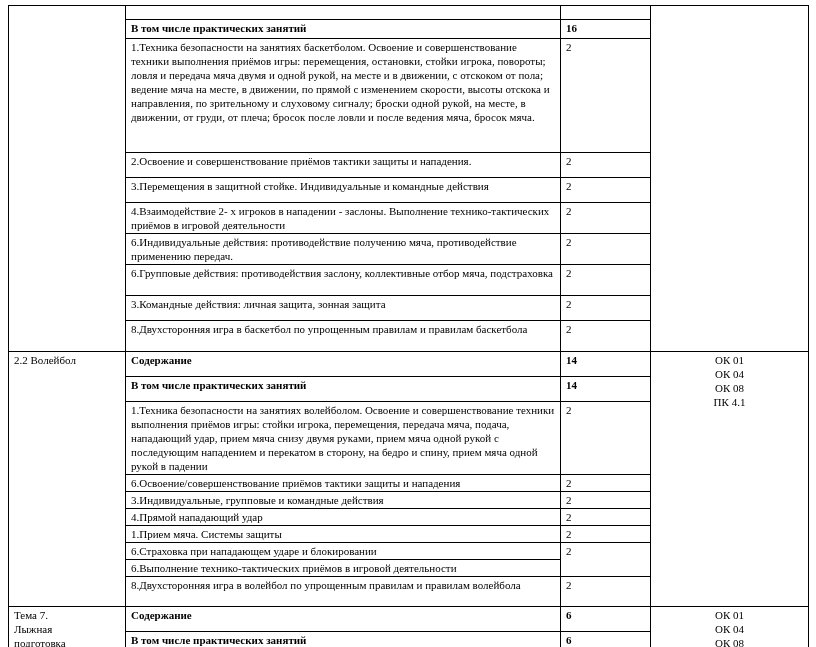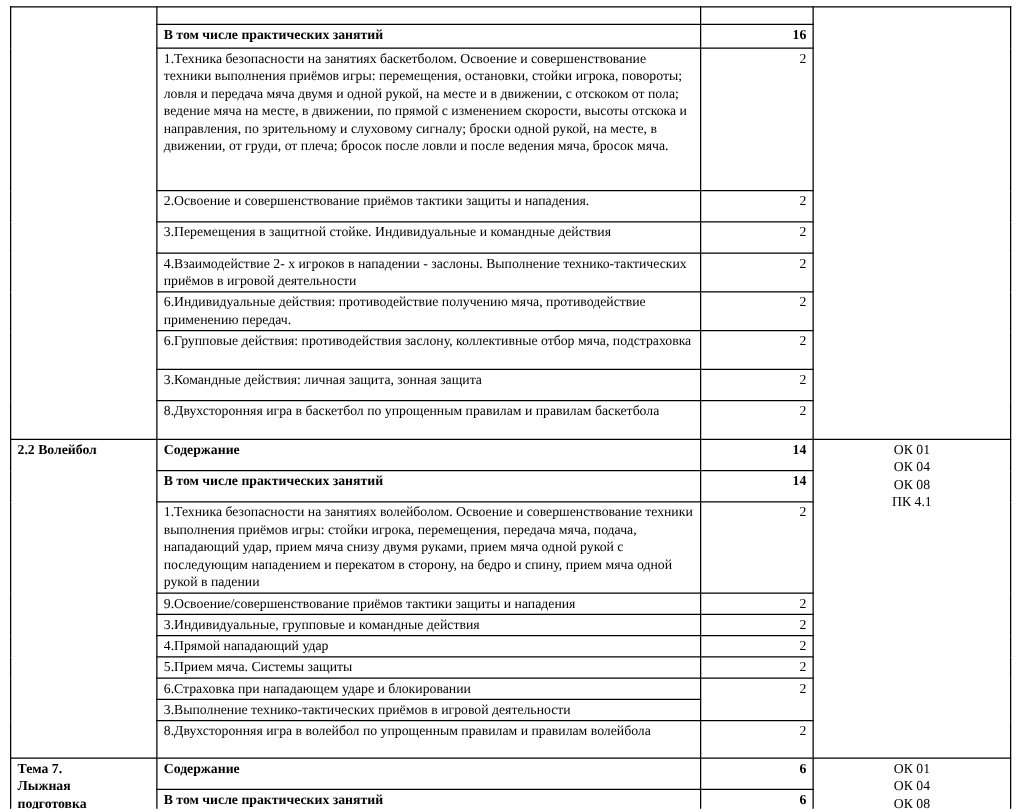--- a/index.html
+++ b/index.html
@@ -27,34 +27,34 @@
     vertical-align: top;
     overflow: hidden;
     word-wrap: break-word;
   }
   col.c1 { width: 117px; }
   col.c2 { width: 435px; }
   col.c3 { width: 90px;  }
   col.c4 { width: 158px; }
 
   td.hours {
-    text-align: right;
+    text-align: left;
     vertical-align: middle;
     padding: 0 2px;
     font-family: Liberation Serif, serif;
   }
   td.comp {
     text-align: center;
     vertical-align: middle;
     white-space: pre-line;
     font-family: Liberation Serif, serif;
   }
   td.left-label {
     vertical-align: middle;
-    font-weight: bold;
+    font-weight: normal;
     white-space: pre-line;
   }
   .bold { font-weight: bold; }
 
   tr.rh14  { height: 14px; }
   tr.rh19  { height: 19px; }
   tr.rh114 { height: 114px; margin-left: 12px; }
   tr.rh17  { height: 25px; margin-left: 41px; }
   tr.rh31  { height: 31px; }
   tr.rh68  { height: 68px; }
@@ -128,41 +128,41 @@
     </tr>
     <tr class="rh17">
       <td class="content bold">В том числе практических занятий</td>
       <td class="hours bold">14</td>
     </tr>
     <tr class="rh68">
       <td class="content">1.Техника безопасности на занятиях волейболом. Освоение и совершенствование техники выполнения приёмов игры: стойки игрока, перемещения, передача мяча, подача, нападающий удар, прием мяча снизу двумя руками, прием мяча одной рукой с последующим нападением и перекатом в сторону, на бедро и спину, прием мяча одной рукой в падении</td>
       <td class="hours">2</td>
     </tr>
     <tr class="rh16">
-      <td class="content">9.Освоение/совершенствование приёмов тактики защиты и нападения</td>
+      <td class="content">6.Освоение/совершенствование приёмов тактики защиты и нападения</td>
       <td class="hours">2</td>
     </tr>
     <tr class="rh16">
       <td class="content">3.Индивидуальные, групповые и командные действия</td>
       <td class="hours">2</td>
     </tr>
     <tr class="rh16">
       <td class="content">4.Прямой нападающий удар</td>
       <td class="hours">2</td>
     </tr>
     <tr class="rh16">
-      <td class="content">5.Прием мяча. Системы защиты</td>
+      <td class="content">1.Прием мяча. Системы защиты</td>
       <td class="hours">2</td>
     </tr>
     <tr class="rh16">
       <td class="content">6.Страховка при нападающем ударе и блокировании</td>
       <td class="hours" rowspan="2">2</td>
     </tr>
     <tr class="rh16">
-      <td class="content">3.Выполнение технико-тактических приёмов в игровой деятельности</td>
+      <td class="content">6.Выполнение технико-тактических приёмов в игровой деятельности</td>
     </tr>
     <tr class="rh30">
       <td class="content">8.Двухсторонняя игра в волейбол по упрощенным правилам и правилам волейбола</td>
       <td class="hours">2</td>
     </tr>
 
     <tr class="rh17">
       <td class="left-label" rowspan="2">Тема 7.
 Лыжная
 подготовка</td>

